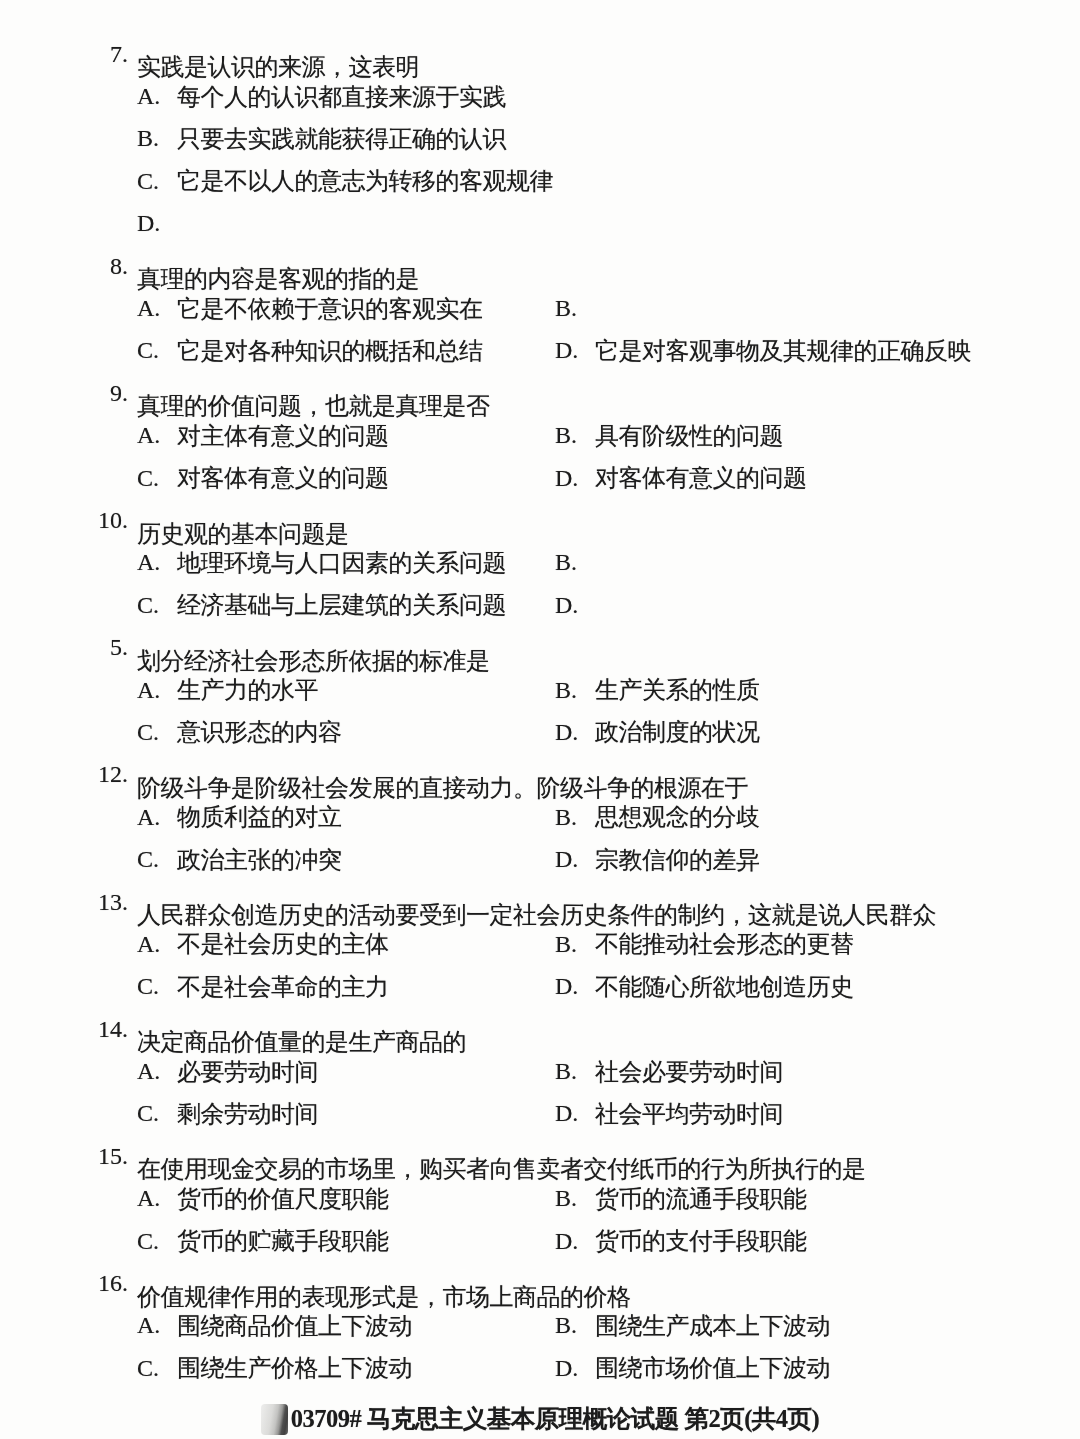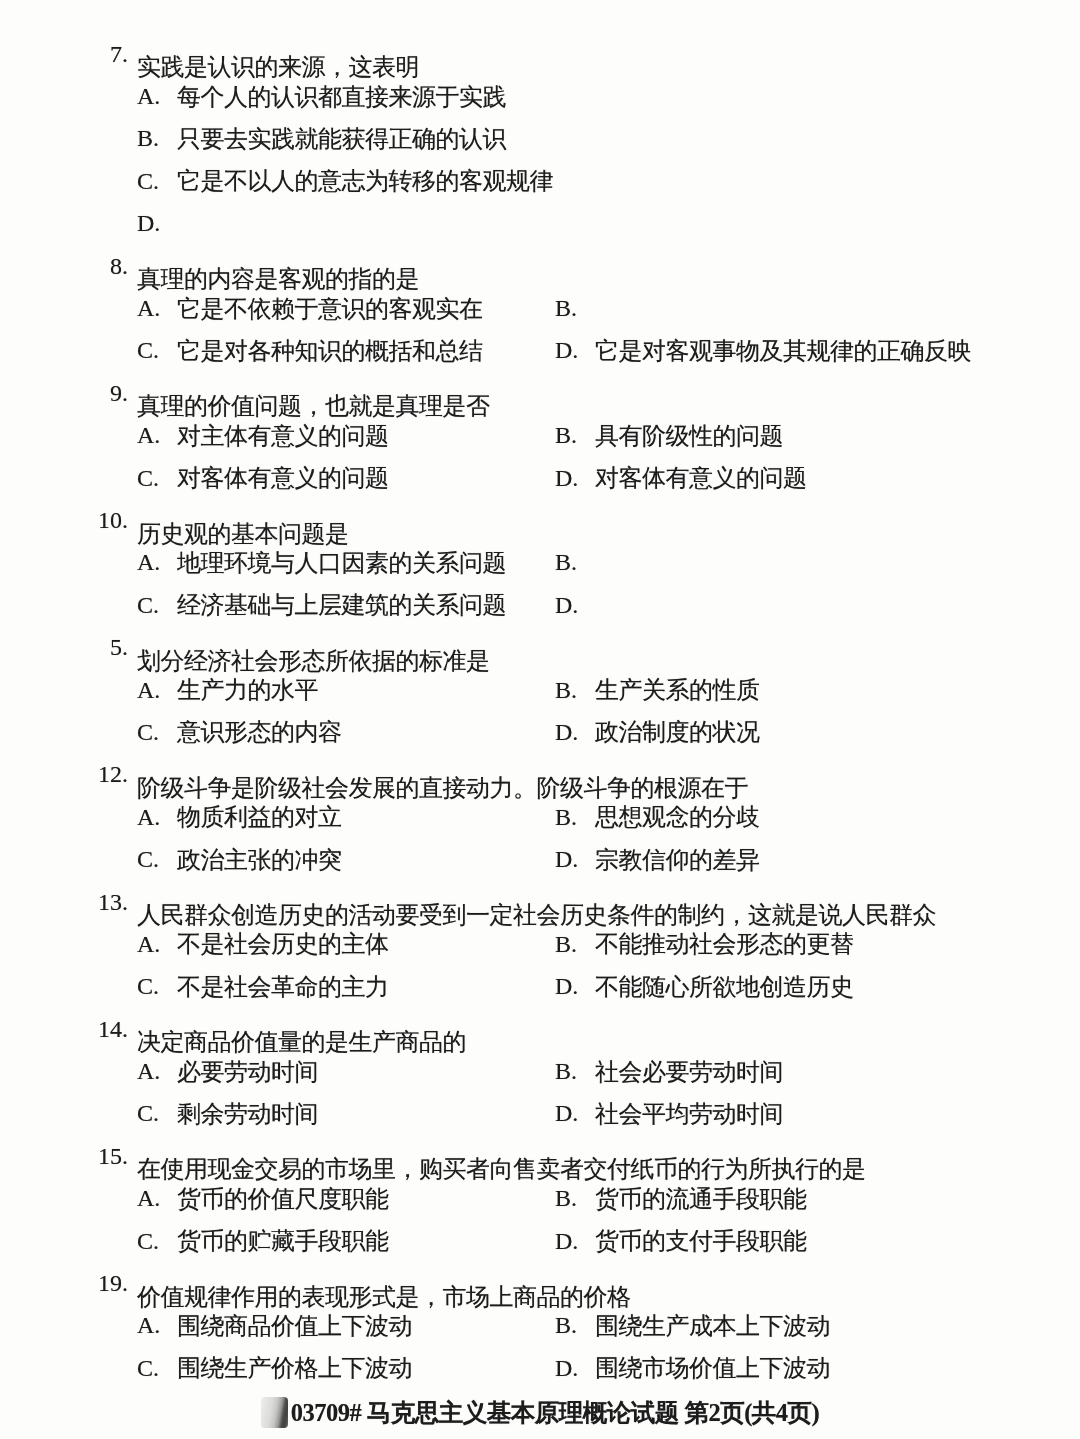--- a/index.html
+++ b/index.html
@@ -42,21 +42,21 @@
   .opt-label {
     flex: none;
     width: 40px;
     letter-spacing: 0;
   }
   .footer {
     margin-top: 1px;
     height: 44px;
     display: flex;
     justify-content: center;
-    align-items: center;
+    align-items: flex-end;
     font-weight: bold;
     font-size: 24.5px;
     letter-spacing: -0.5px;
     text-shadow: 0 0 0.7px rgba(25,25,25,0.55);
   }
   .smudge {
     flex: none;
     width: 27px; height: 31px;
     margin-right: 3px;
     border-radius: 4px;
@@ -278,21 +278,21 @@
             <span class="opt-text">货币的贮藏手段职能</span>
           </div>
           <div class="line option">
             <span class="opt-label">D.</span>
             <span class="opt-text">货币的支付手段职能</span>
           </div>
         </div>
       </div>
       <div class="question">
         <div class="line q-line">
-          <span class="q-num">19.</span>
+          <span class="q-num">16.</span>
           <span class="q-stem">价值规律作用的表现形式是，市场上商品的价格</span>
         </div>
         <div class="opts cols-2">
           <div class="line option">
             <span class="opt-label">A.</span>
             <span class="opt-text">围绕商品价值上下波动</span>
           </div>
           <div class="line option">
             <span class="opt-label">B.</span>
             <span class="opt-text">围绕生产成本上下波动</span>

